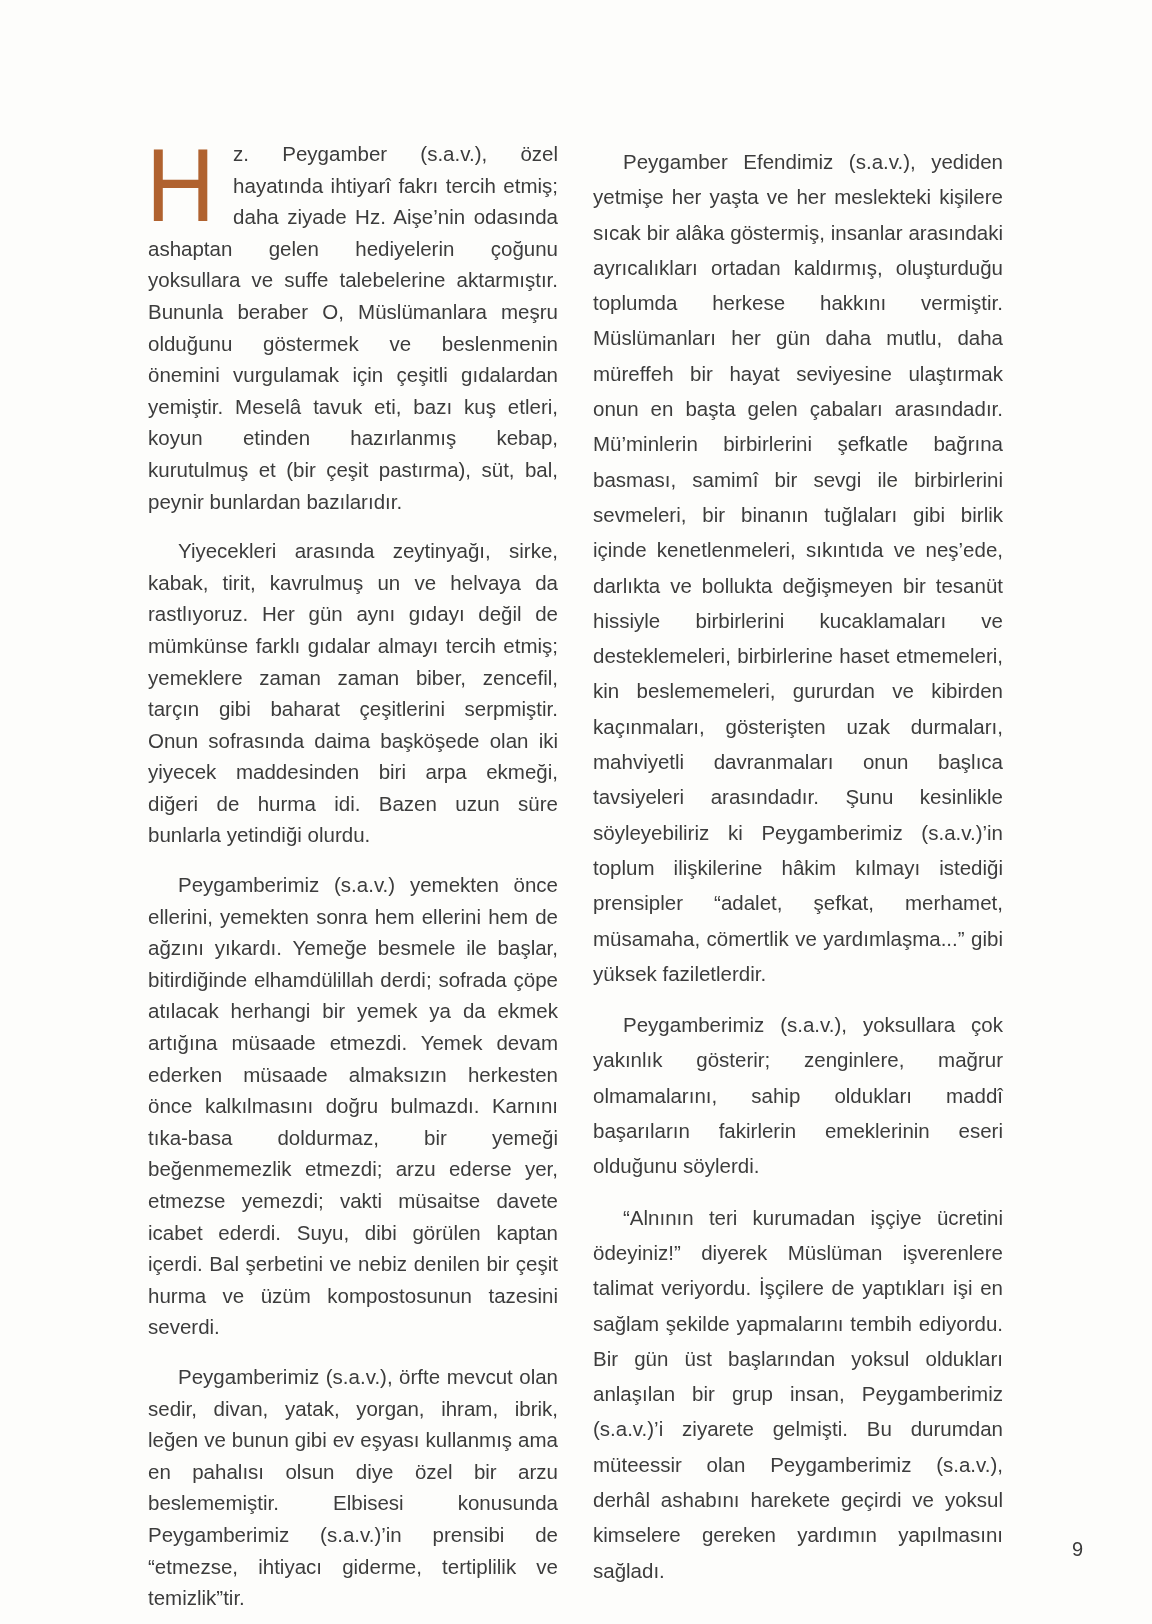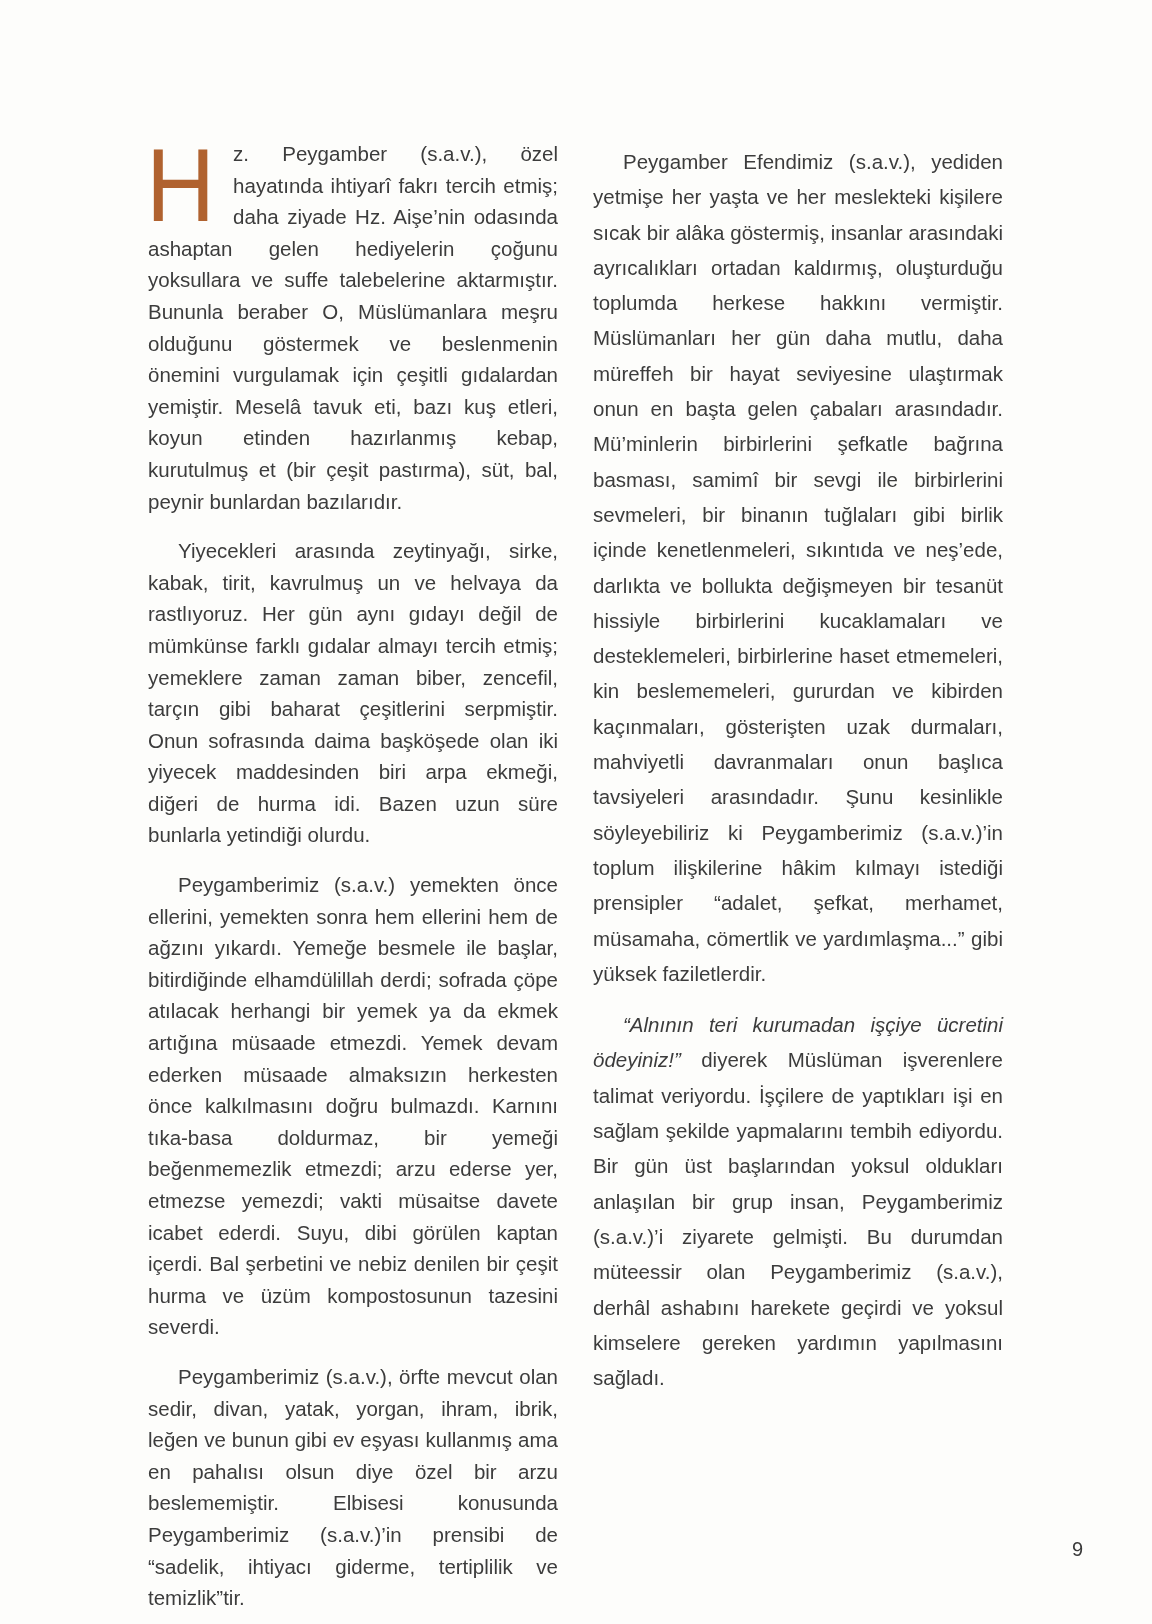--- a/index.html
+++ b/index.html
@@ -46,42 +46,43 @@
     font-family: "Liberation Sans", sans-serif;
     font-weight: normal;
     font-size: 104px;
     line-height: 78px;
     color: #b0622f;
     margin: 8px 12px 0 -2px;
     padding: 0;
     transform: scaleX(0.92);
     transform-origin: left top;
   }
-  .italic { font-style: italic; }
+  .italic { }
   .page-number {
     position: absolute;
     left: 1072px;
     top: 1538px;
     font-family: "Liberation Sans", sans-serif;
     font-size: 20px;
     color: #3a3a3a;
   }
 </style>
 </head>
 <body>
 
 <div class="page">
 
   <div class="column col-left">
     <p class="para first"><span class="dropcap">H</span><span>z. Peygamber (s.a.v.), özel hayatında ihtiyarî fakrı tercih etmiş; daha ziyade Hz. Aişe’nin odasında ashaptan gelen hediyelerin çoğunu yoksullara ve suffe talebelerine aktarmıştır. Bununla beraber O, Müslümanlara meşru olduğunu göstermek ve beslenmenin önemini vurgulamak için çeşitli gıdalardan yemiştir. Meselâ tavuk eti, bazı kuş etleri, koyun etinden hazırlanmış kebap, kurutulmuş et (bir çeşit pastırma), süt, bal, peynir bunlardan bazılarıdır.</span></p>
     <p class="para"><span>Yiyecekleri arasında zeytinyağı, sirke, kabak, tirit, kavrulmuş un ve helvaya da rastlıyoruz. Her gün aynı gıdayı değil de mümkünse farklı gıdalar almayı tercih etmiş; yemeklere zaman zaman biber, zencefil, tarçın gibi baharat çeşitlerini serpmiştir. Onun sofrasında daima başköşede olan iki yiyecek maddesinden biri arpa ekmeği, diğeri de hurma idi. Bazen uzun süre bunlarla yetindiği olurdu.</span></p>
     <p class="para"><span>Peygamberimiz (s.a.v.) yemekten önce ellerini, yemekten sonra hem ellerini hem de ağzını yıkardı. Yemeğe besmele ile başlar, bitirdiğinde elhamdülillah derdi; sofrada çöpe atılacak herhangi bir yemek ya da ekmek artığına müsaade etmezdi. Yemek devam ederken müsaade almaksızın herkesten önce kalkılmasını doğru bulmazdı. Karnını tıka-basa doldurmaz, bir yemeği beğenmemezlik etmezdi; arzu ederse yer, etmezse yemezdi; vakti müsaitse davete icabet ederdi. Suyu, dibi görülen kaptan içerdi. Bal şerbetini ve nebiz denilen bir çeşit hurma ve üzüm kompostosunun tazesini severdi.</span></p>
-    <p class="para"><span>Peygamberimiz (s.a.v.), örfte mevcut olan sedir, divan, yatak, yorgan, ihram, ibrik, leğen ve bunun gibi ev eşyası kullanmış ama en pahalısı olsun diye özel bir arzu beslememiştir. Elbisesi konusunda Peygamberimiz (s.a.v.)’in prensibi de “sadelik, ihtiyacı giderme, tertiplilik ve temizlik”tir.</span></p>
+    <p class="para"><span>Peygamberimiz (s.a.v.), örfte mevcut olan sedir, divan, yatak, yorgan, ihram, ibrik, leğen ve bunun gibi ev eşyası kullanmış ama en pahalısı olsun diye özel bir arzu beslememiştir. Elbisesi konusunda Peygamberimiz (s.a.v.)’in prensibi de “etmezse, ihtiyacı giderme, tertiplilik ve temizlik”tir.</span></p>
   </div>
 
   <div class="column col-right">
     <p class="para"><span>Peygamber Efendimiz (s.a.v.), yediden yetmişe her yaşta ve her meslekteki kişilere sıcak bir alâka göstermiş, insanlar arasındaki ayrıcalıkları ortadan kaldırmış, oluşturduğu toplumda herkese hakkını vermiştir. Müslümanları her gün daha mutlu, daha müreffeh bir hayat seviyesine ulaştırmak onun en başta gelen çabaları arasındadır. Mü’minlerin birbirlerini şefkatle bağrına basması, samimî bir sevgi ile birbirlerini sevmeleri, bir binanın tuğlaları gibi birlik içinde kenetlenmeleri, sıkıntıda ve neş’ede, darlıkta ve bollukta değişmeyen bir tesanüt hissiyle birbirlerini kucaklamaları ve desteklemeleri, birbirlerine haset etmemeleri, kin beslememeleri, gururdan ve kibirden kaçınmaları, gösterişten uzak durmaları, mahviyetli davranmaları onun başlıca tavsiyeleri arasındadır. Şunu kesinlikle söyleyebiliriz ki Peygamberimiz (s.a.v.)’in toplum ilişkilerine hâkim kılmayı istediği prensipler “adalet, şefkat, merhamet, müsamaha, cömertlik ve yardımlaşma...” gibi yüksek faziletlerdir.</span></p>
+    <p class="para"><span>Peygamberimiz (s.a.v.), yoksullara çok yakınlık gösterir; zenginlere, mağrur olmamalarını, sahip oldukları maddî başarıların fakirlerin emeklerinin eseri olduğunu söylerdi.</span></p>
     <p class="para"><span class="italic">“Alnının teri kurumadan işçiye ücretini ödeyiniz!”</span><span> diyerek Müslüman işverenlere talimat veriyordu. İşçilere de yaptıkları işi en sağlam şekilde yapmalarını tembih ediyordu. Bir gün üst başlarından yoksul oldukları anlaşılan bir grup insan, Peygamberimiz (s.a.v.)’i ziyarete gelmişti. Bu durumdan müteessir olan Peygamberimiz (s.a.v.), derhâl ashabını harekete geçirdi ve yoksul kimselere gereken yardımın yapılmasını sağladı.</span></p>
   </div>
 
   <div class="page-number">9</div>
 
 </div>
 
 </body></html>

